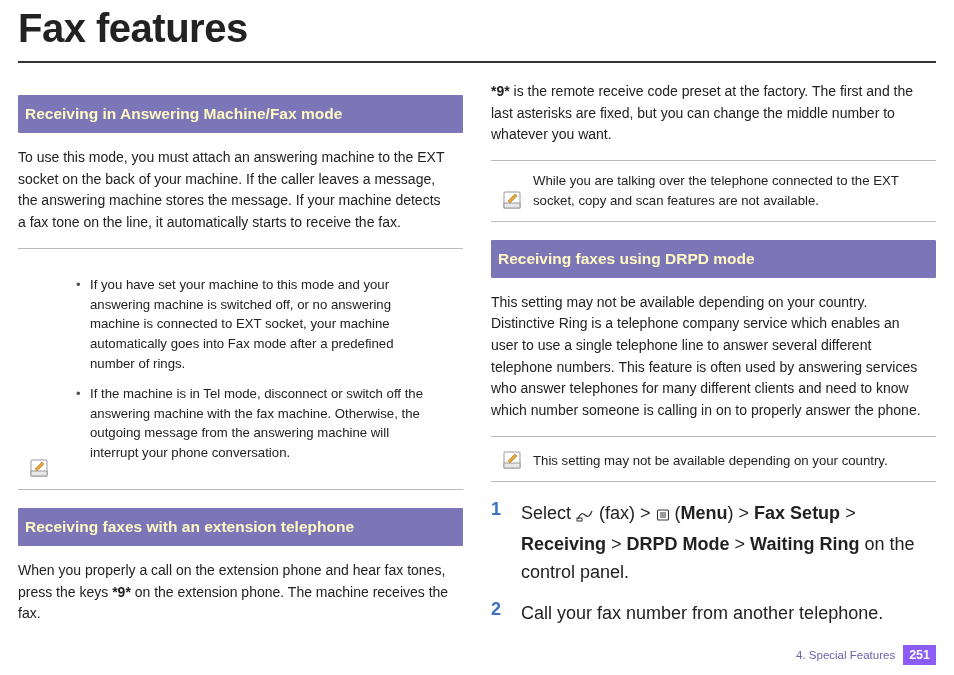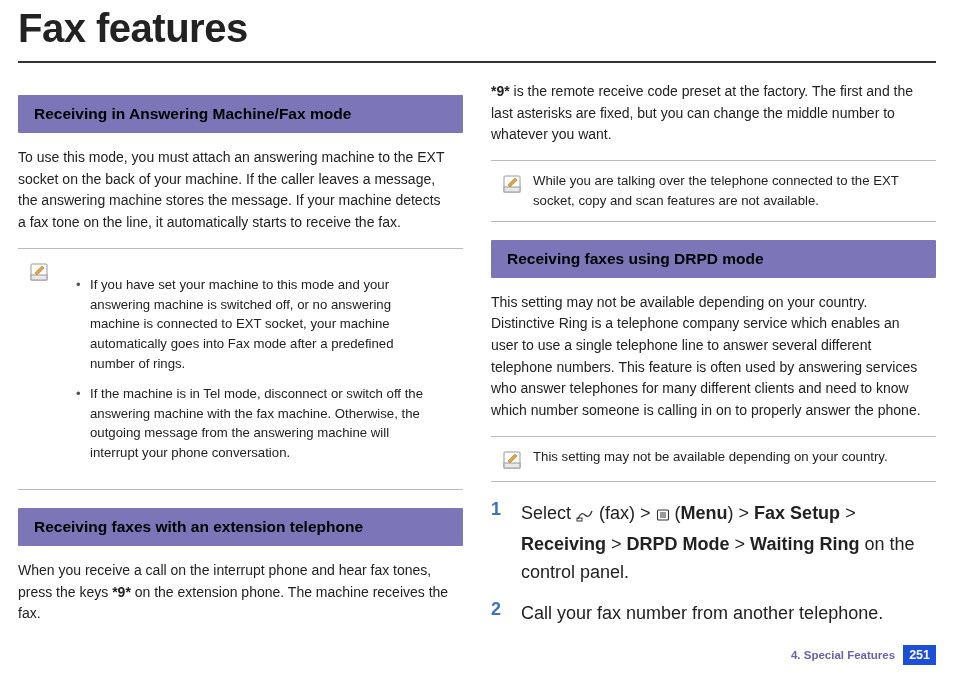--- a/index.html
+++ b/index.html
@@ -29,35 +29,35 @@
     gap: 28px;
   }
   .col {
     flex: 1 1 0;
     min-width: 0;
     font-size: 14px;
     line-height: 1.55;
   }
   .section-header {
     background: #7c76b8;
-    color: #000000;
+    color: #fef9c3;
     font-weight: 700;
     font-size: 15.5px;
-    padding: 7px 16px;
+    padding: 7px 7px;
     margin: 14px 0 14px 0;
     border-radius: 1px;
   }
   .para { margin: 0 13px 14px 0; }
   .note-box {
     border-top: 1.5px solid #bbb;
     border-bottom: 1.5px solid #bbb;
     padding: 10px 10px 10px 10px;
     margin: 12px 0 18px 0;
     display: flex;
-    align-items: flex-start;
+    align-items: flex-end;
     gap: 10px;
     font-size: 13.2px;
     line-height: 1.5;
   }
   .note-icon {
     flex: 0 0 auto;
     width: 22px; height: 22px;
     margin-top: 2px;
   }
   .note-icon svg { display: block; }
@@ -77,23 +77,23 @@
   .step-body { flex: 1 1 auto; font-size: 18px; line-height: 1.55; }
   .footer {
     position: absolute;
     bottom: 10px;
     right: 18px;
     display: flex;
     align-items: center;
     gap: 8px;
     font-size: 11.5px;
   }
-  .footer-chapter { color: #6a62ac; font-weight: 700; }
+  .footer-chapter { color: #6a62ac; font-weight: 400; }
   .footer-page {
-    background: #1d4ed8; color: #ffffff; font-weight: 700;
+    background: #8b5cf6; color: #ffffff; font-weight: 700;
     padding: 3px 6px; font-size: 12.5px;
   }
   .b { font-weight: 700; }
   .inline-icon { display:inline-block; vertical-align: -3px; }
 </style>
 </head>
 <body>
 
 <h1 class="page-title">Fax features</h1>
 <hr class="title-rule">
@@ -119,21 +119,21 @@
           <li>If you have set your machine to this mode and your answering machine is switched off, or no answering machine is connected to EXT socket, your machine automatically goes into Fax mode after a predefined number of rings.</li>
           <li>If the machine is in Tel mode, disconnect or switch off the answering machine with the fax machine. Otherwise, the outgoing message from the answering machine will interrupt your phone conversation.</li>
         </ul>
       </div>
     </div>
 
     <div class="section-header">Receiving faxes with an extension telephone</div>
 
 
     <p class="para">
-      <span>When you receive a call on the interrupt phone and hear fax tones, press the keys </span><span class="b">*9*</span><span> on the extension phone. The machine receives the fax.</span>
+      <span>When you properly a call on the extension phone and hear fax tones, press the keys </span><span class="b">*9*</span><span> on the extension phone. The machine receives the fax.</span>
     </p>
   </div>
 
   <div class="col">
 
     <p class="para">
       <span class="b">*9*</span><span> is the remote receive code preset at the factory. The first and the last asterisks are fixed, but you can change the middle number to whatever you want.</span>
     </p>
 
     <div class="note-box">

